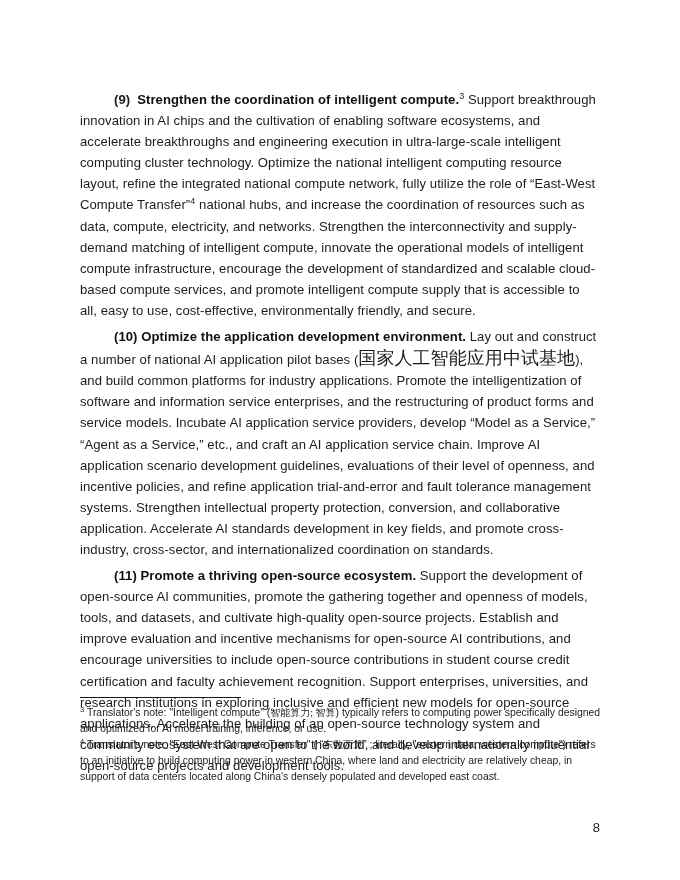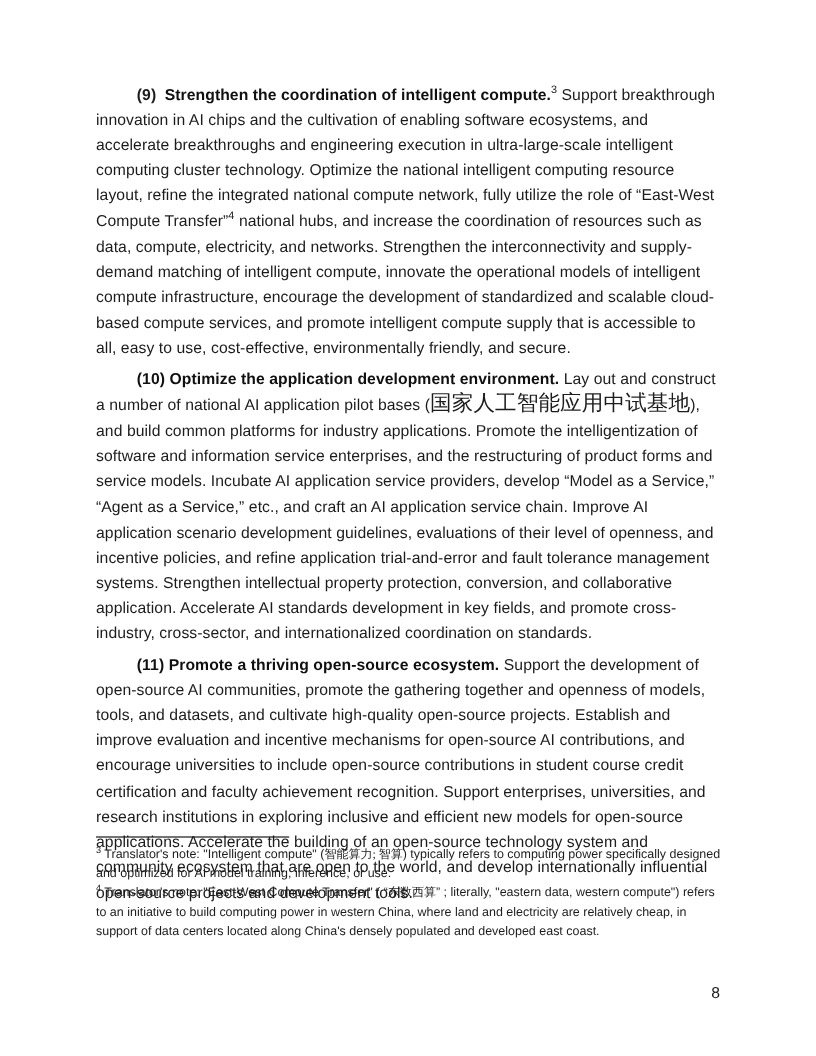--- a/index.html
+++ b/index.html
@@ -18,21 +18,21 @@
     position: relative;
     width: 680px;
     height: 880px;
     background: #ffffff;
     box-sizing: border-box;
     overflow: hidden;
   }
   #content {
     position: absolute;
     left: 80px;
-    top: 68px;
+    top: 89px;
     width: 520px;
   }
   p.body-para {
     margin: 0 0 5px 0;
     font-size: 13.1px;
     line-height: 21.1px;
     text-align: left;
     color: #1c1c1c;
     letter-spacing: 0.005em;
   }

